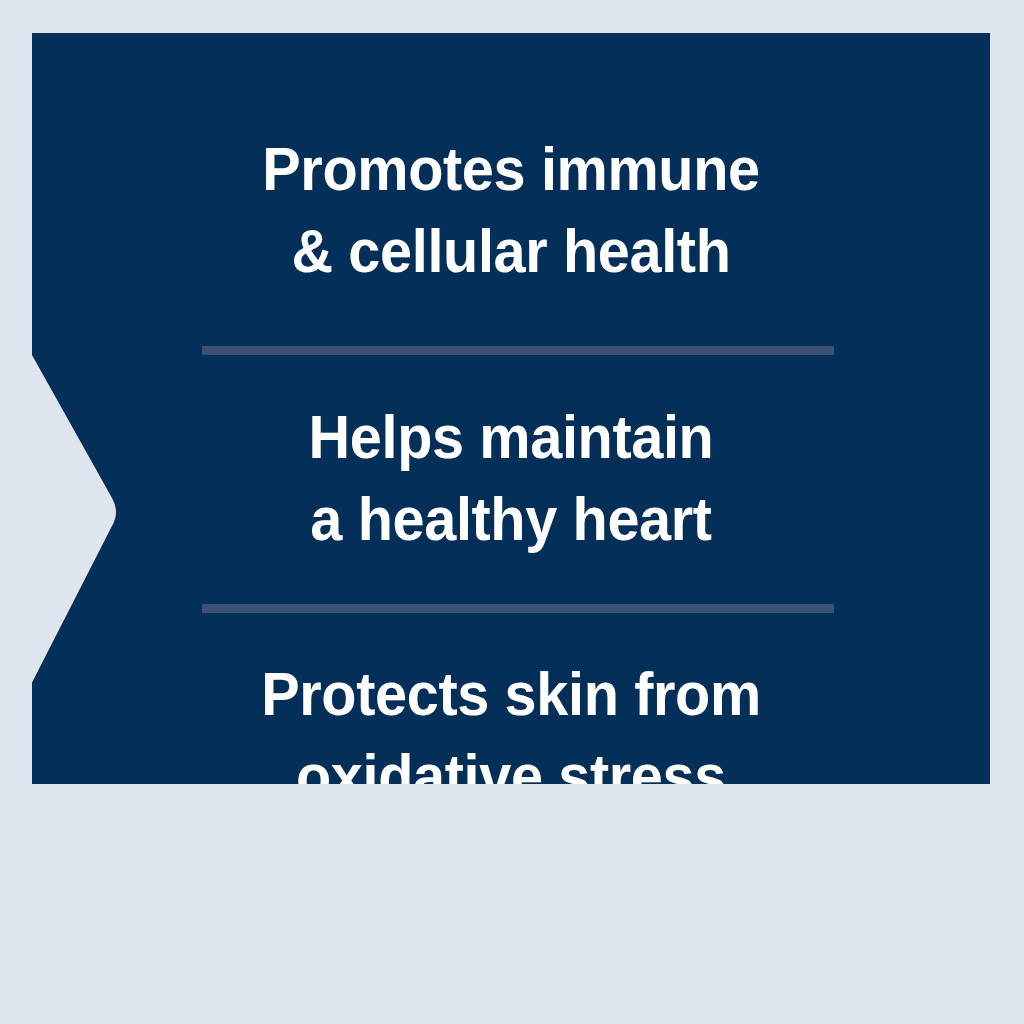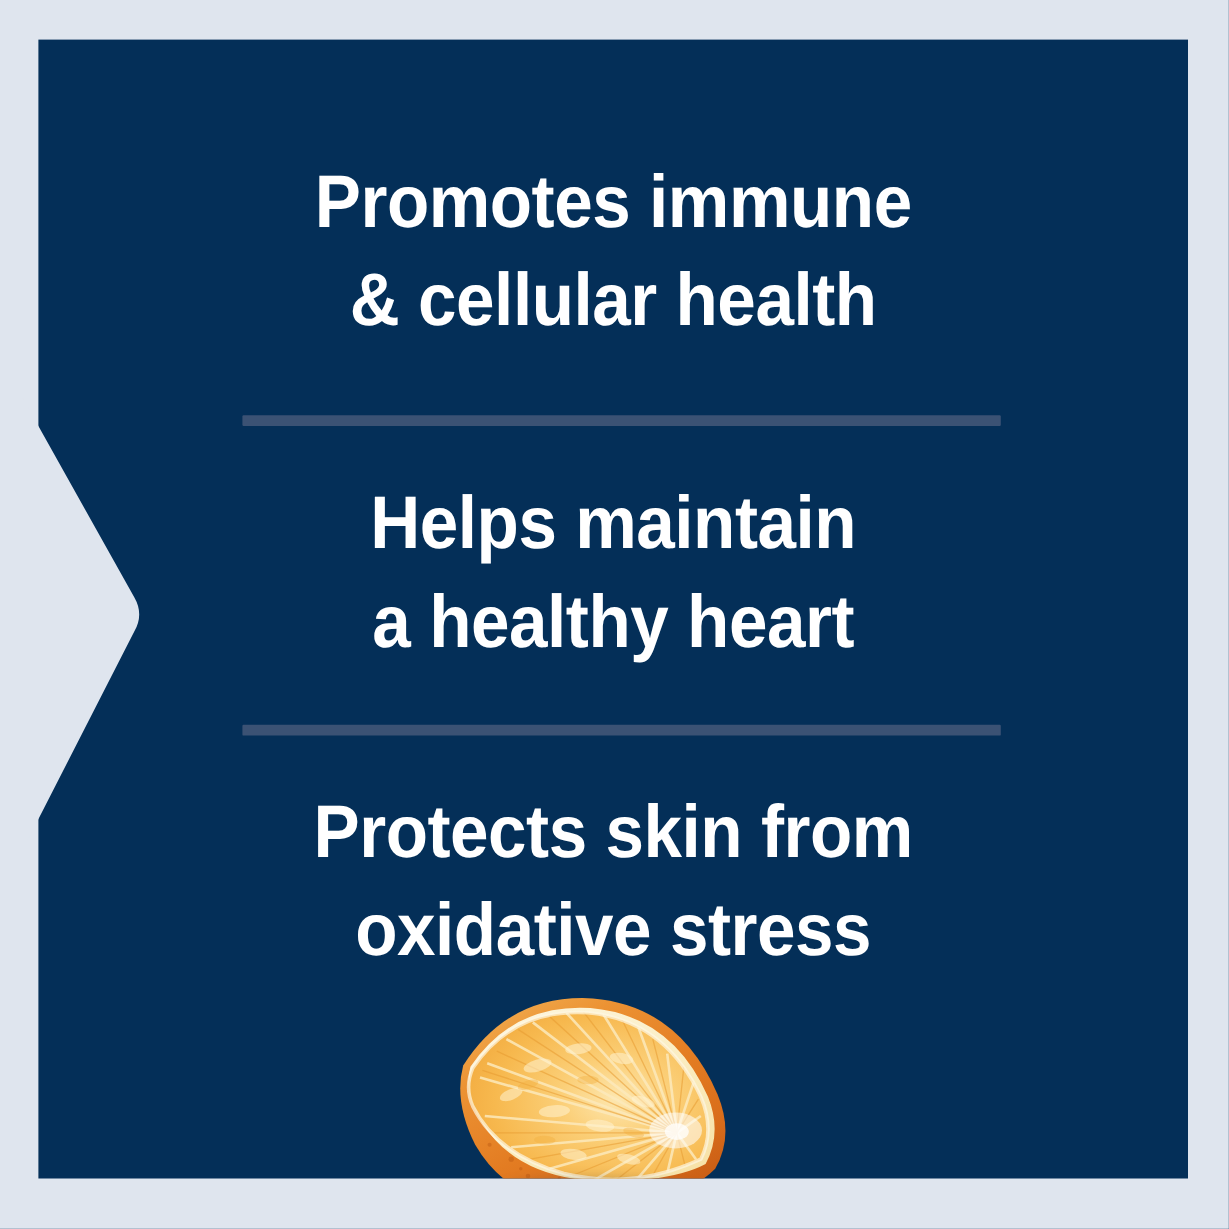--- a/index.html
+++ b/index.html
@@ -5,21 +5,21 @@
   html,body{margin:0;padding:0;}
   body{
     width:1024px;height:1024px;
     background:#dfe5ee;
     font-family:"Liberation Sans","DejaVu Sans",sans-serif;
     overflow:hidden;
     position:relative;
   }
 
   
-  #stage{position:absolute;inset:0;width:1024px;height:982px;overflow:hidden;}
+  #stage{position:absolute;inset:0;width:1024px;height:784px;overflow:hidden;}
 
   
   #panel{
     position:absolute;
     left:32px;top:33px;
     width:958px;height:957px;
     background:#042f58;
     overflow:hidden;
   }
 

